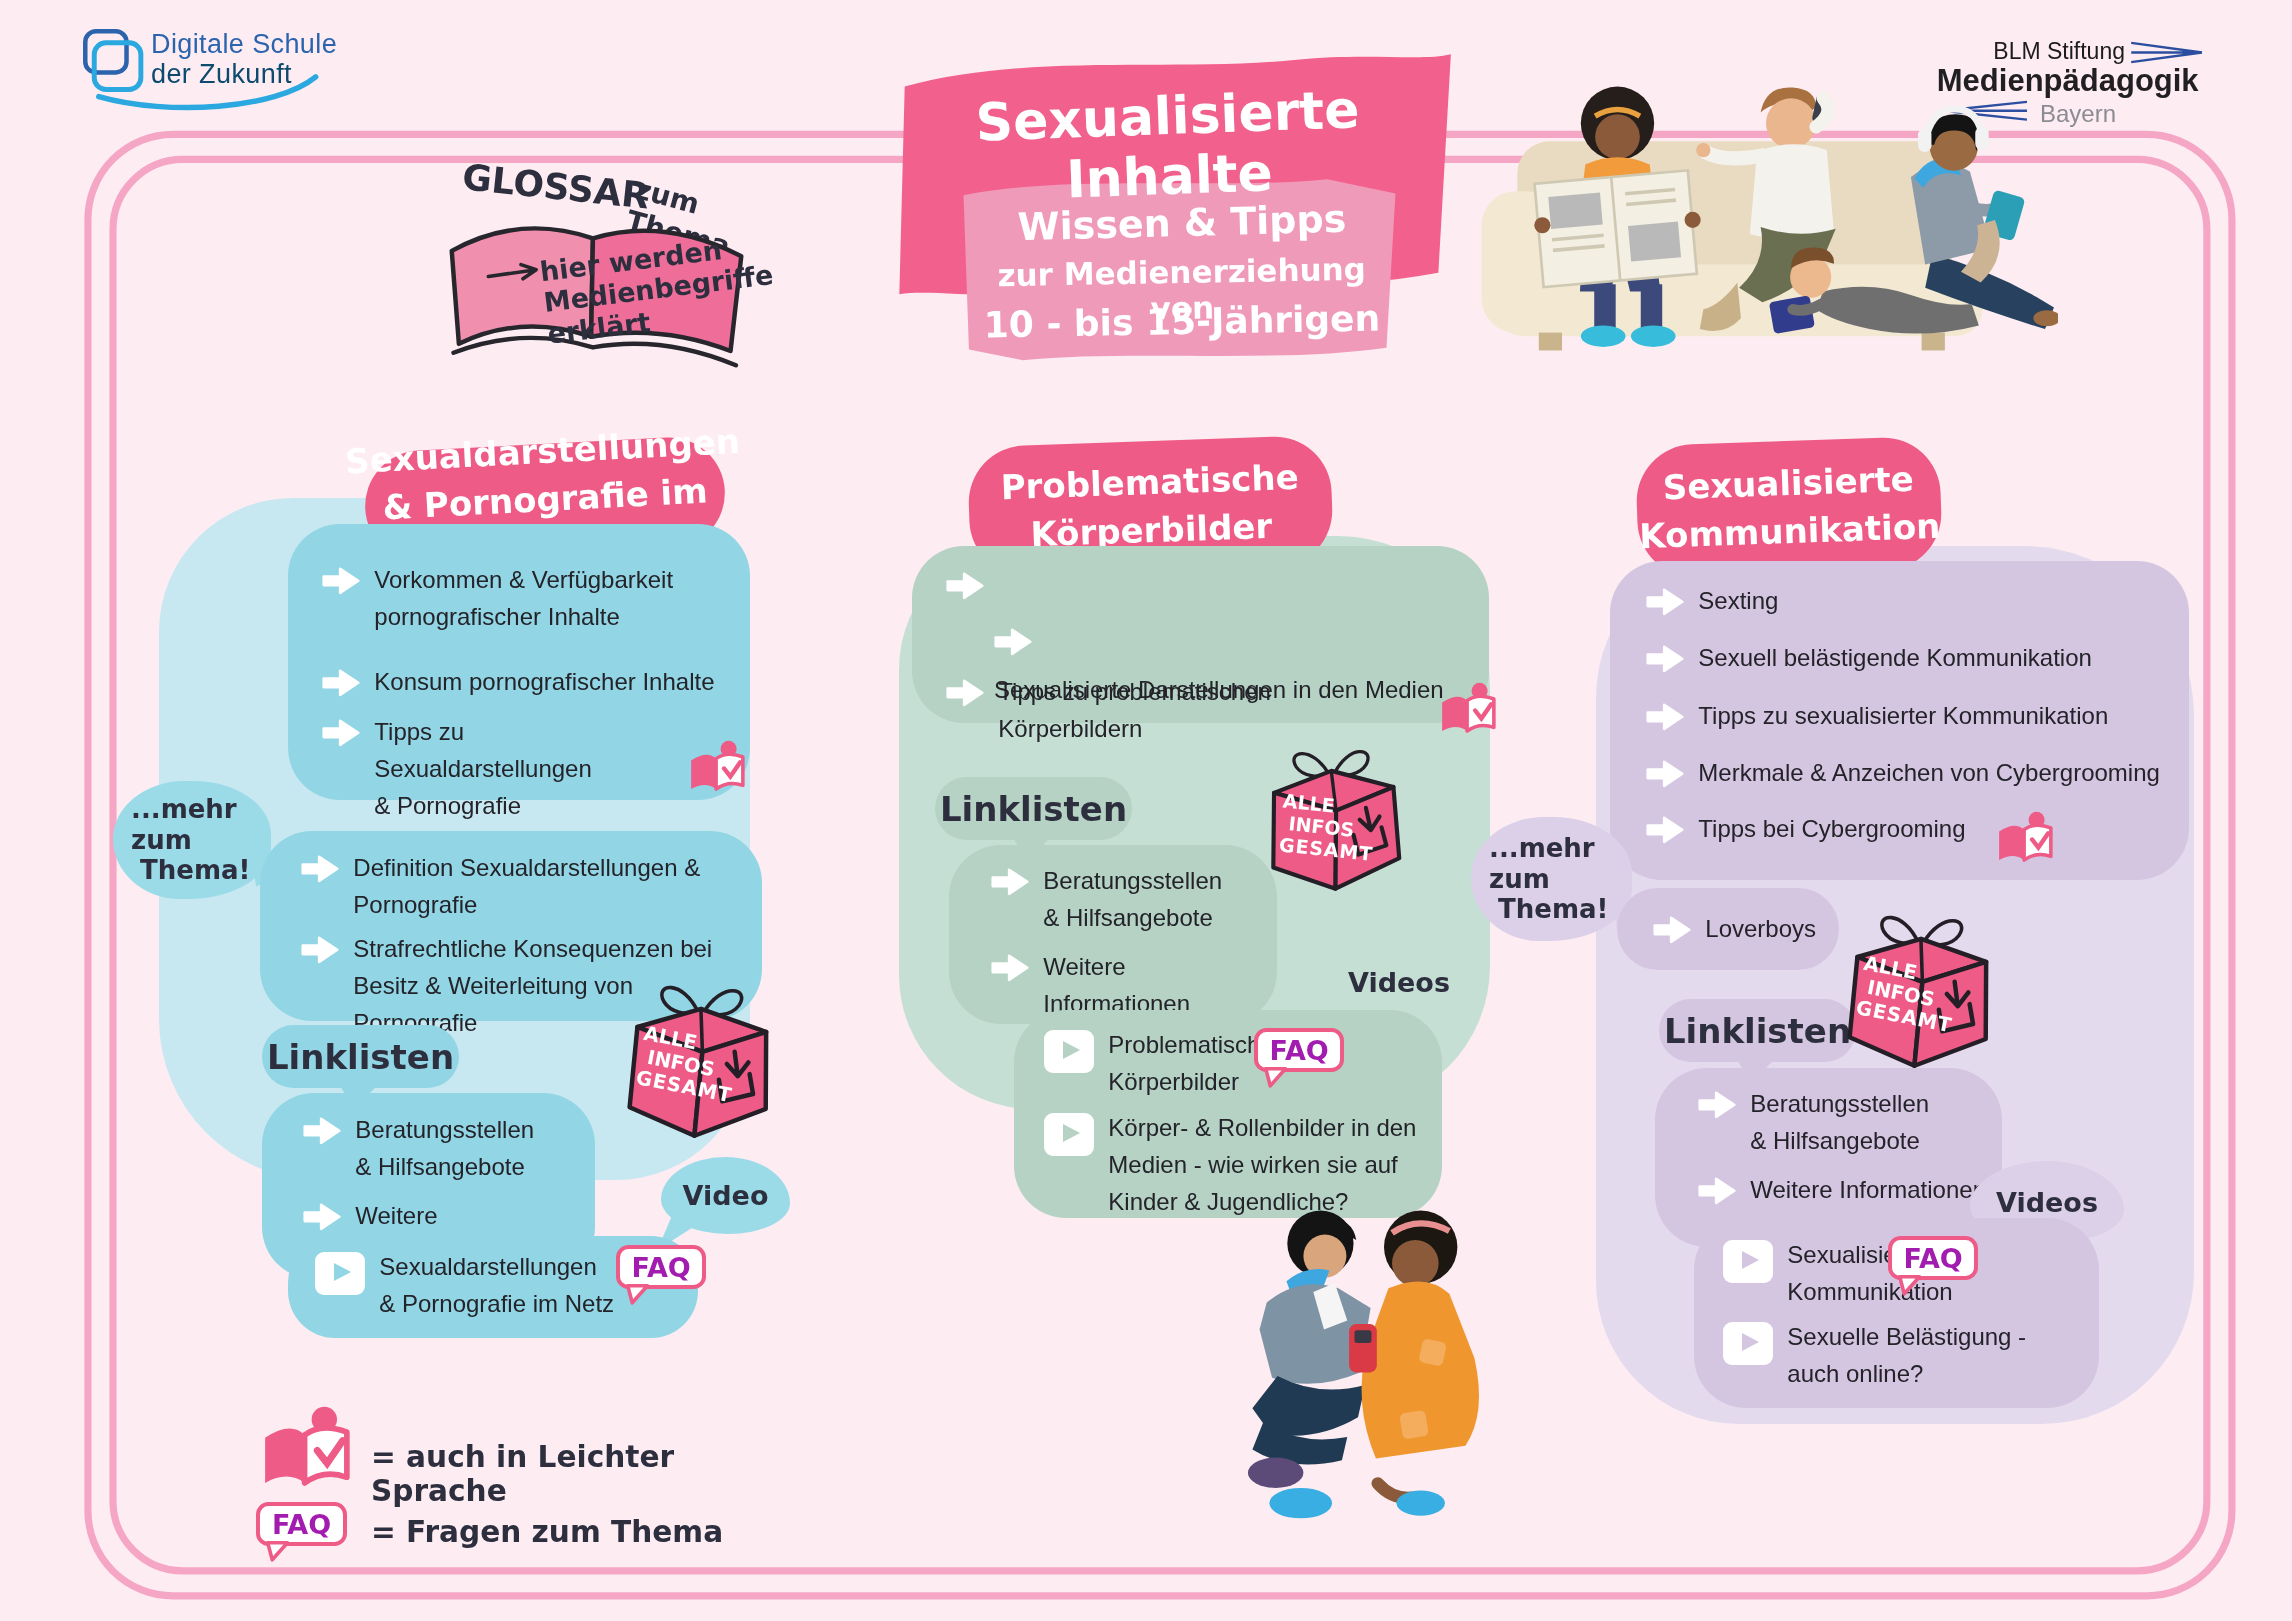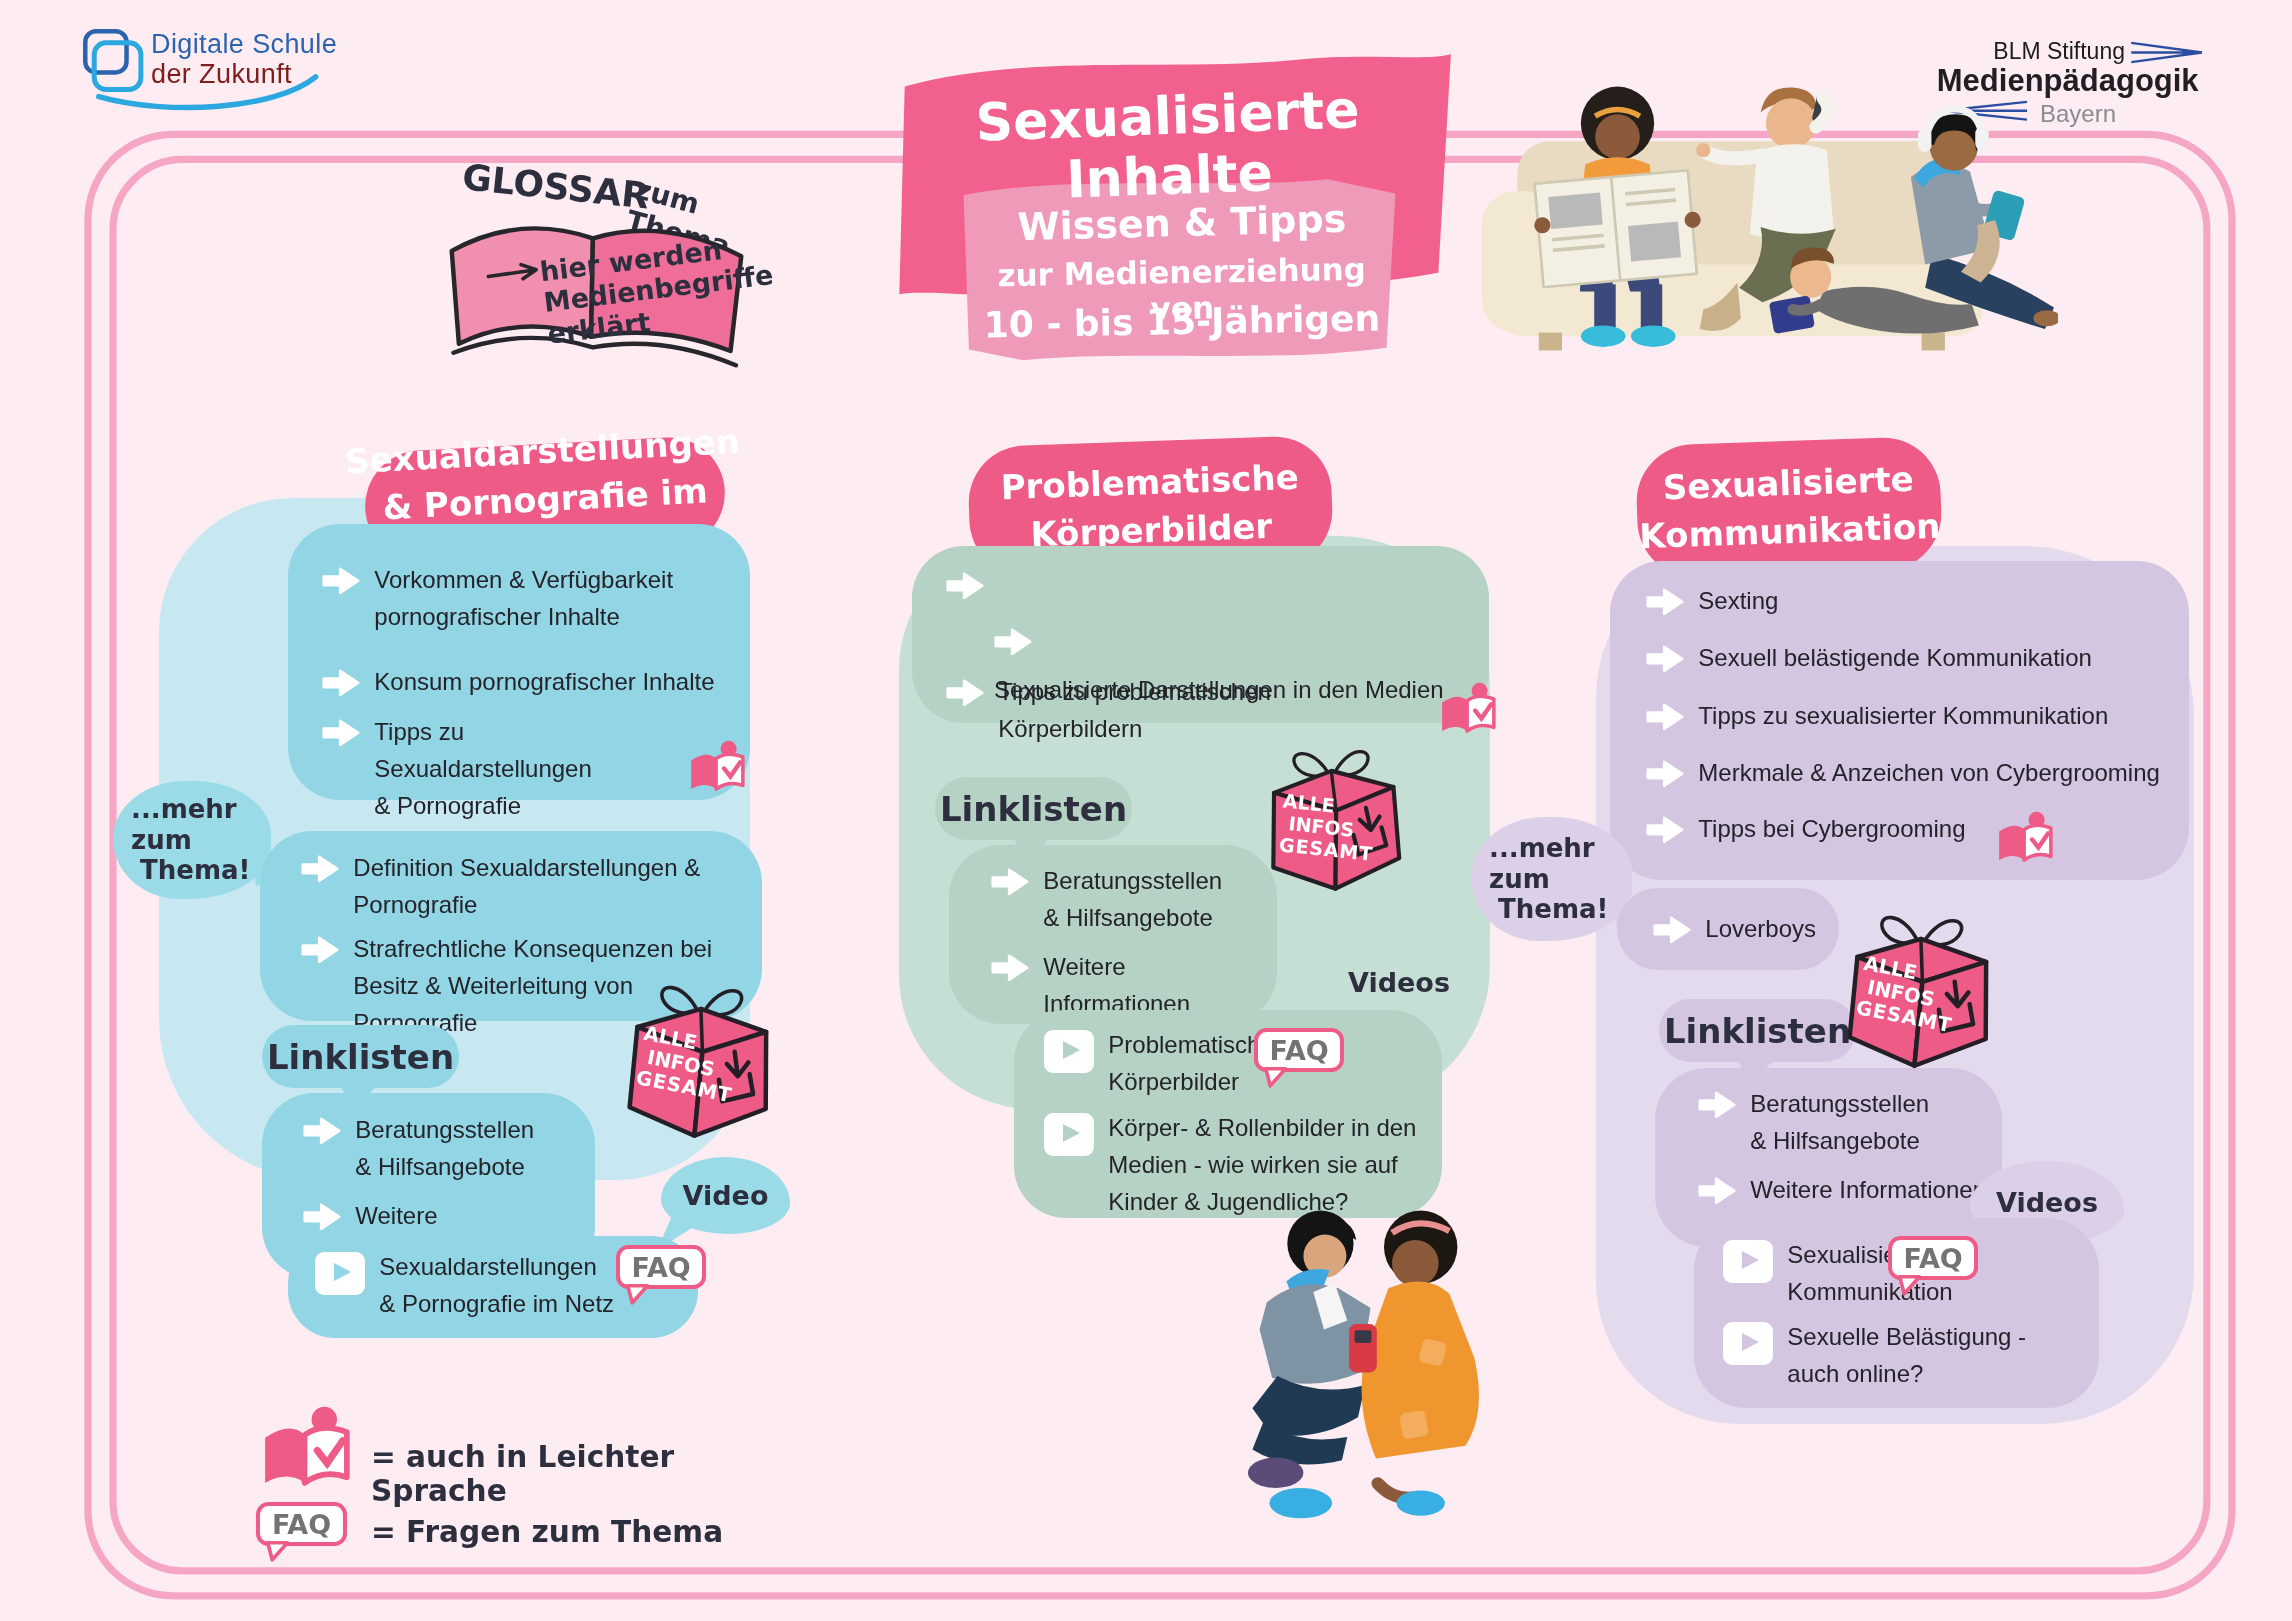--- a/index.html
+++ b/index.html
@@ -20,21 +20,21 @@
   .bg-p{background:#d4c5e1;}
   .colhead{position:absolute;background:#ee5b87;color:#fff;display:flex;flex-direction:column;justify-content:center;align-items:center;text-align:center;border-radius:57px;font-size:34px;line-height:1.4;}
   .bubble{position:absolute;background:var(--bb);display:flex;align-items:center;border-radius:48% 52% 55% 45%/52% 48% 46% 54%;font-size:26px;line-height:1.18;white-space:pre-wrap;padding-left:18px;}
   .btail{position:absolute;width:50px;height:41px;background:var(--bb);clip-path:polygon(0 10%,100% 48%,10% 100%);right:-30px;bottom:12.5px;}
   .lpill{position:absolute;background:var(--bb);border-radius:39px;display:flex;align-items:center;justify-content:center;font-size:34px;}
   .ltail{position:absolute;bottom:-21.5px;left:75px;width:45px;height:29px;background:var(--bb);clip-path:polygon(0 0,100% 0,38% 100%);}
   .vbub{position:absolute;background:var(--bb);border-radius:50% 50% 48% 52%/55% 60% 40% 45%;display:flex;align-items:center;justify-content:center;font-size:27px;}
   .vtail{position:absolute;left:-3.6px;bottom:-16px;width:50px;height:38px;background:var(--bb);clip-path:polygon(32% 0,100% 16%,0 100%);}
   .play{width:50px;height:43px;border-radius:9px;background:#fff;position:relative;flex:0 0 auto;margin-top:3.6px;}
   .play::after{content:"";position:absolute;left:19px;top:11.6px;border-left:17px solid var(--tri);border-top:9.9px solid transparent;border-bottom:9.9px solid transparent;}
-  .faq{position:absolute;background:#fff;border:4.5px solid #ee5b87;border-radius:12.5px;padding:2.7px 11.6px;font-family:"DejaVu Sans",sans-serif;font-weight:bold;font-size:27px;color:#737373;z-index:6;}
+  .faq{position:absolute;background:#fff;border:4.5px solid #ee5b87;border-radius:12.5px;padding:2.7px 11.6px;font-family:"DejaVu Sans",sans-serif;font-weight:bold;font-size:27px;color:#a21caf;z-index:6;}
   .faqtail{position:absolute;left:4.5px;bottom:-20.6px;width:27px;height:21.5px;}
   .giftbox{position:absolute;width:179px;height:170px;z-index:5;}
   .boxlabel{position:absolute;left:30px;top:59px;transform:rotate(8deg);color:#fff;font-family:"DejaVu Sans",sans-serif;font-weight:bold;font-size:19.7px;line-height:1.15;display:flex;flex-direction:column;}
   .boxlabel span:nth-child(2){margin-left:8px;}
   .boxlabel span:nth-child(3){margin-left:0.9px;letter-spacing:0.9px;}
   .bookicon{flex:0 0 auto;align-self:center;margin-left:12.5px;}
   
   .t-title{position:absolute;left:891px;top:86px;width:555px;text-align:center;font-size:52px;transform:rotate(-2deg);}
   .t-sub1{position:absolute;left:976px;top:201px;width:412px;text-align:center;font-size:38px;transform:rotate(-1.5deg);}
   .t-sub2{position:absolute;left:976px;top:254px;width:412px;text-align:center;font-size:31px;transform:rotate(-1deg);}
@@ -50,21 +50,21 @@
   <rect x="126" y="178" width="2338" height="1576" rx="78" fill="none" stroke="#f6a6c5" stroke-width="8"></rect>
 </svg>
 
 <div class="abs" style="left:79px;top:19.7px;width:287px;height:103px;">
   <svg class="abs" style="left:0;top:3.6px" width="269" height="97" viewBox="0 0 300 108">
     <rect x="7" y="9" width="46" height="46" rx="12" fill="none" stroke="#2b63ad" stroke-width="5"></rect>
     <rect x="17" y="22" width="52" height="52" rx="13" fill="none" stroke="#2ba8df" stroke-width="5.5"></rect>
     <path d="M22,82 C100,104 220,96 264,60" fill="none" stroke="#2ba8df" stroke-width="6" stroke-linecap="round"></path>
   </svg>
   <div class="dszt" style="left:72px;top:9px;">Digitale Schule</div>
-  <div class="dszt" style="left:72px;top:39px;color:#7f1d1d;">der Zukunft</div>
+  <div class="dszt" style="left:72px;top:39px;color:#0c4a6e;">der Zukunft</div>
 </div>
 
 <div class="abs" style="left:1934px;top:36px;width:270px;height:90px;">
   <div class="abs" style="right:79px;top:1.8px;font-size:23px;color:#1c1c1c;">BLM Stiftung</div>
   <svg class="abs" style="right:0;top:5.4px" width="73" height="23" viewBox="0 0 82 26">
     <path d="M80,13 L0,2 M80,13 L0,13 M80,13 L0,24" stroke="#2b4ea0" stroke-width="2.6" fill="none"></path>
   </svg>
   <div class="abs" style="right:5.4px;top:27px;font-size:31px;font-weight:bold;color:#221f22;">Medienpädagogik</div>
   <svg class="abs" style="left:7.2px;top:64px" width="86" height="21.5" viewBox="0 0 96 24">
     <path d="M2,12 L96,2 M2,12 L96,12 M2,12 L96,22" stroke="#2b4ea0" stroke-width="2.6" fill="none"></path>

